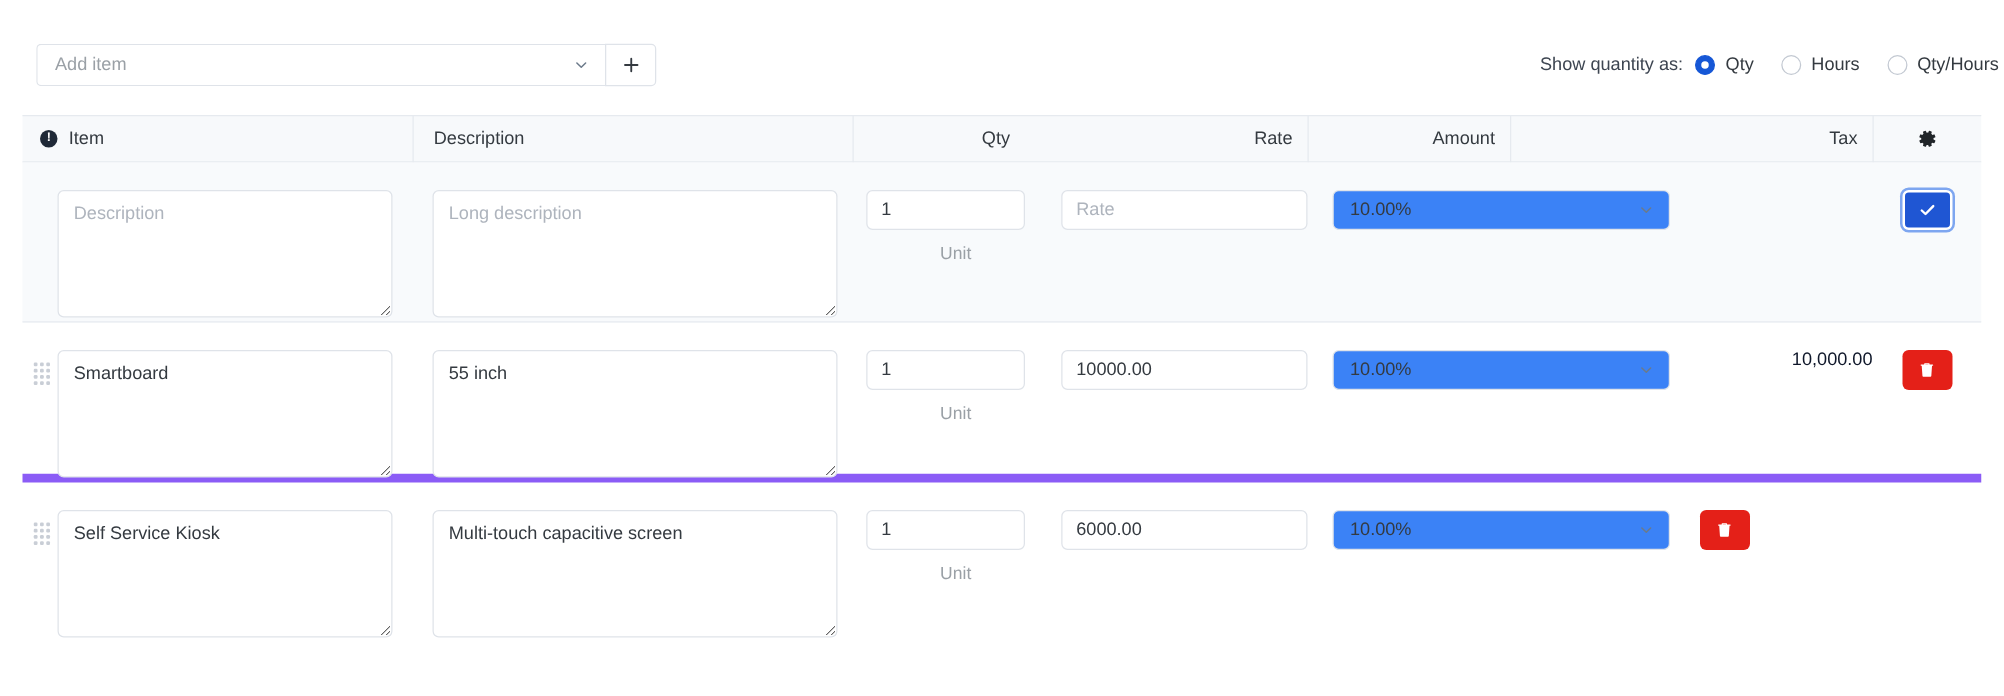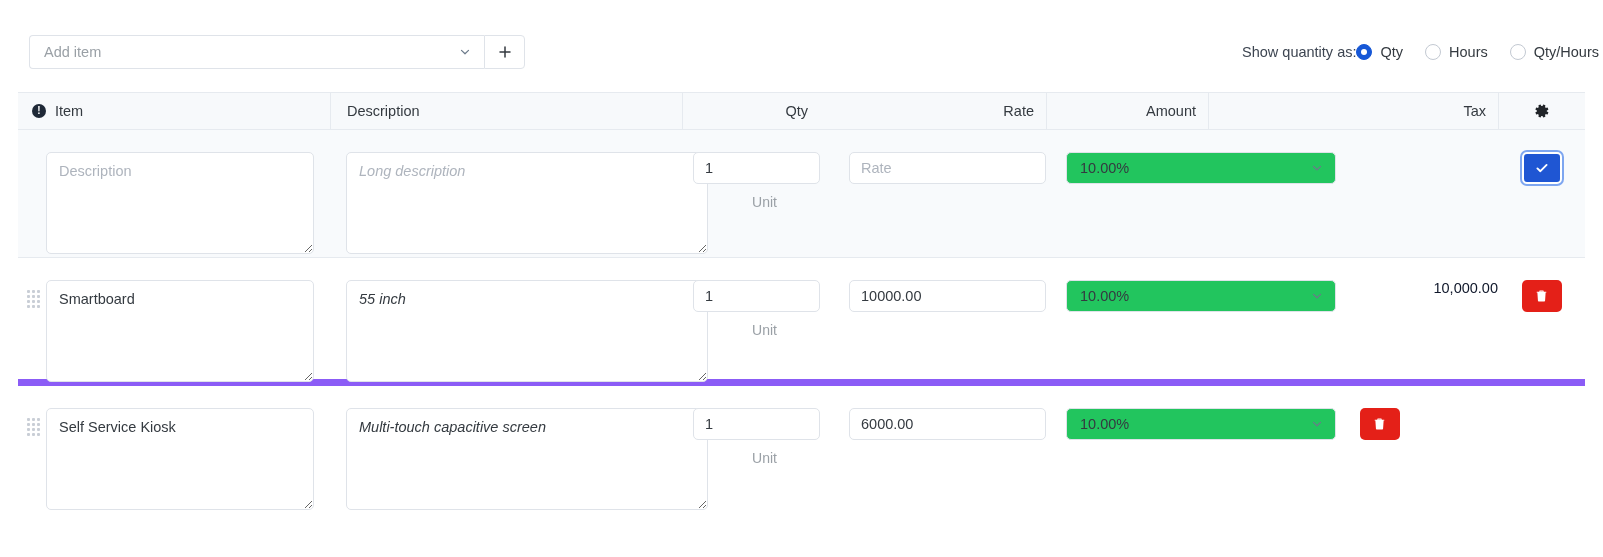--- a/index.html
+++ b/index.html
@@ -45,21 +45,21 @@
     color: #343a40;
   }
   .additem-plus svg { display:block; }
 
   .showqty {
     position: absolute; right: 18px; top: 44px;
     display: flex; align-items: center;
     font-size: 14.5px; color: #3d4551;
     white-space: nowrap;
   }
-  .showqty-label { }
+  .showqty-label { margin-right: 10px; }
   .radio-opt { display: flex; align-items: center; margin-right: 22px; cursor: pointer; }
   .radio-opt:last-child { margin-right: 0; }
   .radio {
     width: 16px; height: 16px; border-radius: 50%;
     border: 1px solid #c3c9d2; background: #fff;
     margin-right: 8px; flex: none;
     display: flex; align-items: center; justify-content: center;
   }
   .radio.checked { background: #1657d6; border-color: #1657d6; }
   .radio.checked::after {
@@ -139,21 +139,21 @@
     border-radius: 5px;
     background: #fff;
     font-family: "Liberation Sans", sans-serif;
     font-size: 14.5px;
     color: #343a40;
     padding: 9px 12px;
     outline: none;
     overflow: hidden;
     line-height: 1.3;
   }
-  textarea.ta.long { width: 362px; font-style: italic; }
+  textarea.ta.long { width: 324px; }
   textarea.ta::placeholder { color: #aeb4bd; }
 
   input.num {
     width: 127px; height: 32px;
     border: 1px solid #dfe3e9;
     border-radius: 5px;
     background: #fff;
     font-family: "Liberation Sans", sans-serif;
     font-size: 14.5px;
     color: #343a40;
@@ -165,21 +165,21 @@
 
   .unit-label {
     font-size: 14px; color: #9aa0a6;
     margin-top: 10px; margin-right: 43px;
   }
 
   .tax-select {
     width: 270px; height: 32px;
     border: 1px solid #dfe3e9;
     border-radius: 5px;
-    background: #22c55e;
+    background: #3b82f6;
     display: flex; align-items: center; justify-content: space-between;
     padding: 0 11px 0 13px;
     font-size: 14.5px; color: #343a40;
     cursor: pointer;
   }
   .tax-select .chev { color: #6c7a8a; display:flex; align-items:center; }
 
   .btn-confirm {
     width: 40px; height: 32px;
     background: #1f56d3;

